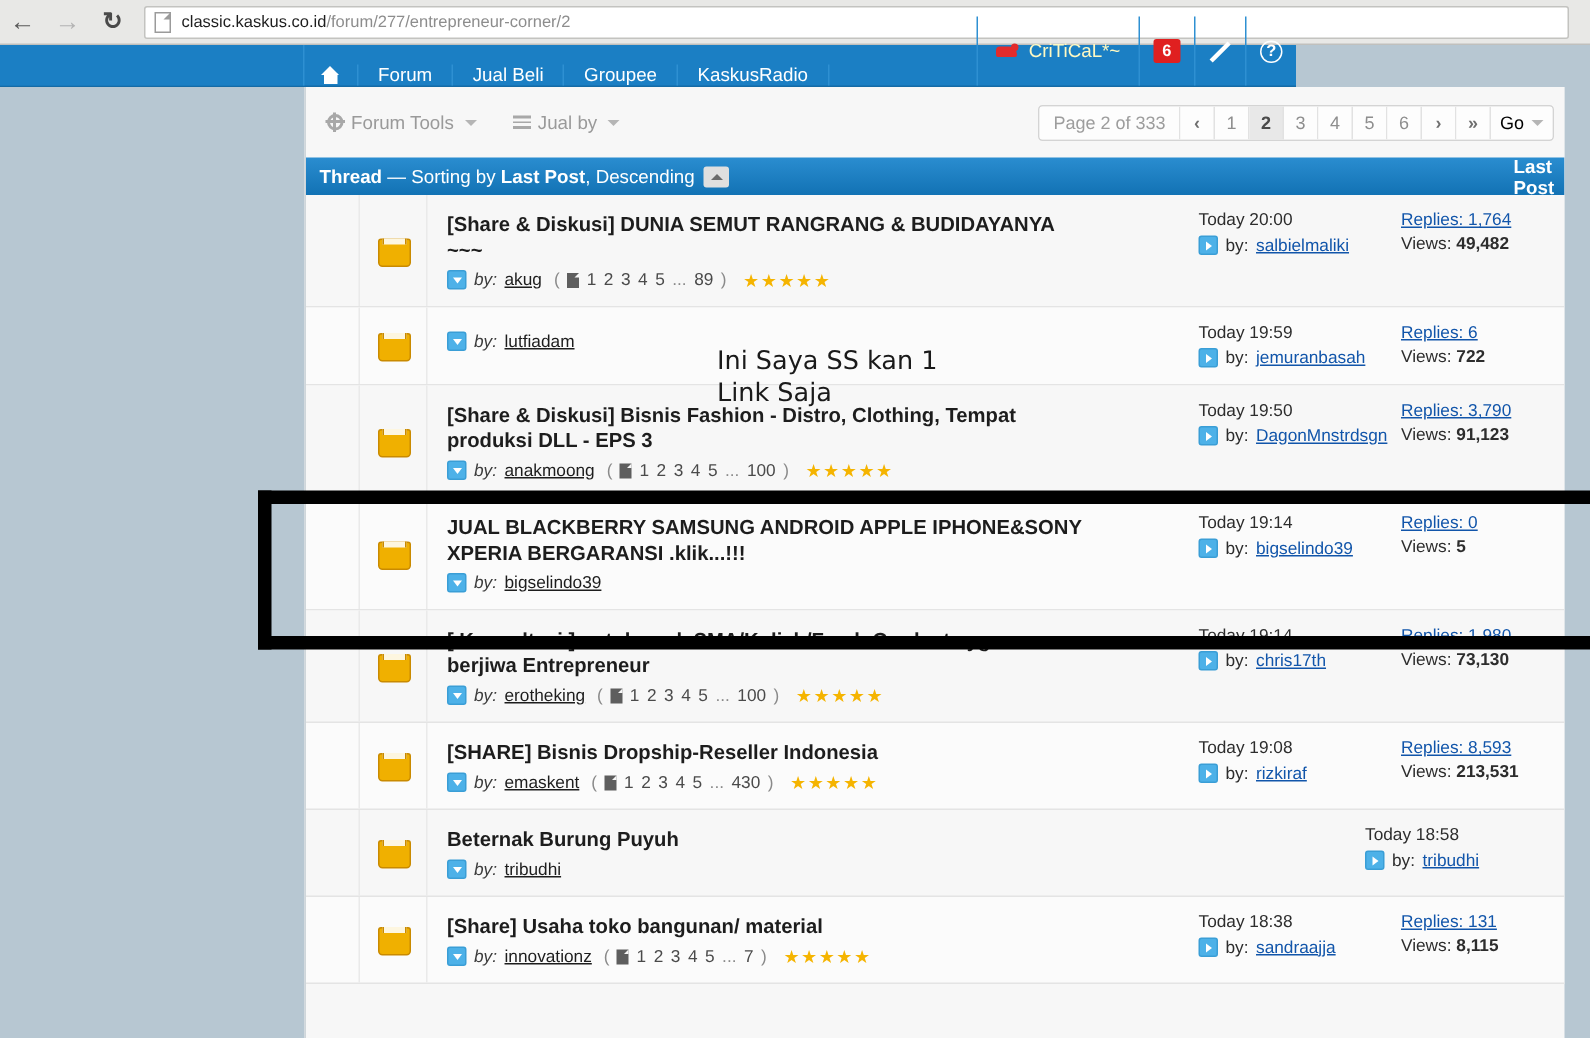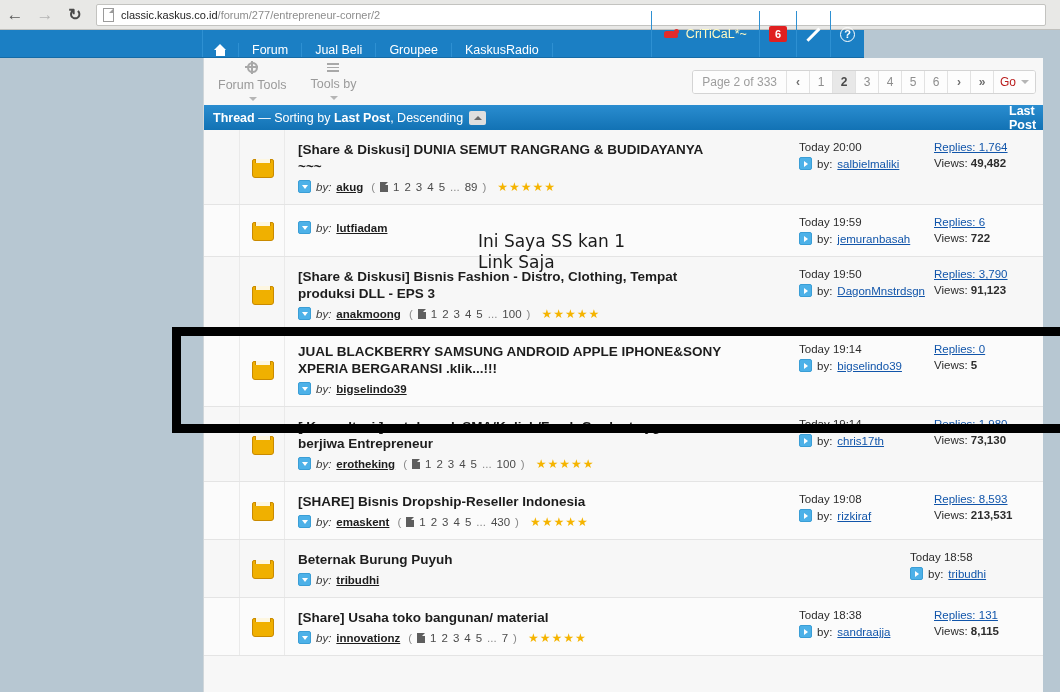--- a/index.html
+++ b/index.html
@@ -174,21 +174,20 @@
     display: flex; align-items: center;
     padding: 0 7px 0 14px;
     background: #f7f7f7;
   }
   .tool-btn {
     display: flex; align-items: center; gap: 5px;
     font-size: 12.5px;
     color: #9a9a9a;
     margin-right: 24px;
     white-space: nowrap;
-    flex-direction: column;
   }
   .gear {
     width: 11px; height: 11px;
     border-radius: 50%;
     border: 2.5px solid #a8a8a8;
     position: relative;
   }
   .gear::before, .gear::after {
     content: "";
     position: absolute; background: #a8a8a8;
@@ -226,21 +225,21 @@
     min-width: 23px; padding: 0 6px;
     border-right: 1px solid #e2e2e2;
     color: #9d9d9d;
     background: #fdfdfd;
   }
   .pg:last-child { border-right: none; }
   .pg.label { color: #9d9d9d; padding: 0 9px; }
   .pg.num { color: #8e8e8e; }
   .pg.active { background: #e8e8e8; color: #4a4a4a; font-weight: bold; }
   .pg.arrow { color: #6f6f6f; font-weight: bold; }
-  .pg.go { color: #b91c1c; gap: 3px; }
+  .pg.go { color: #000000; gap: 3px; }
 
   
   .thead {
     height: 25px;
     background: #1b7fc4;
     background: linear-gradient(#2a8dd0, #1272b4);
     display: flex; align-items: center;
     color: #fff;
     font-size: 12.5px;
   }
@@ -323,21 +322,21 @@
     flex: none;
   }
   .chip-down i {
     width: 0; height: 0;
     border-left: 3.5px solid transparent;
     border-right: 3.5px solid transparent;
     border-top: 4px solid #fff;
     display: block;
   }
   .by-word { font-style: italic; color: #3d3d3d; }
-  .u-link { color: #1d1d1d; text-decoration: underline; font-weight: bold; }
+  .u-link { color: #1d1d1d; text-decoration: underline; }
   .pages {
     display: flex; align-items: center; gap: 5px;
     color: #8a8a8a; font-size: 11.5px;
     margin-left: 3px;
   }
   .pages .pg-num { color: #4a4a4a; }
   .doc-glyph {
     width: 8px; height: 10px;
     background: #5e5e5e;
     position: relative;
@@ -472,21 +471,21 @@
       <span class="gear"></span>
       <span>Forum Tools</span>
       <span class="caret-sm"></span>
     </div>
     <div class="tool-btn">
       <span class="lines">
           <span></span>
           <span></span>
           <span></span>
         </span>
-      <span>Tools by</span>
+      <span>Jual by</span>
       <span class="caret-sm"></span>
     </div>
 
     <div class="pager">
       <div class="pg label">Page 2 of 333</div>
       <div class="pg arrow">‹</div>
       <div class="pg num">1</div>
       <div class="pg num active">2</div>
       <div class="pg num">3</div>
       <div class="pg num">4</div>

